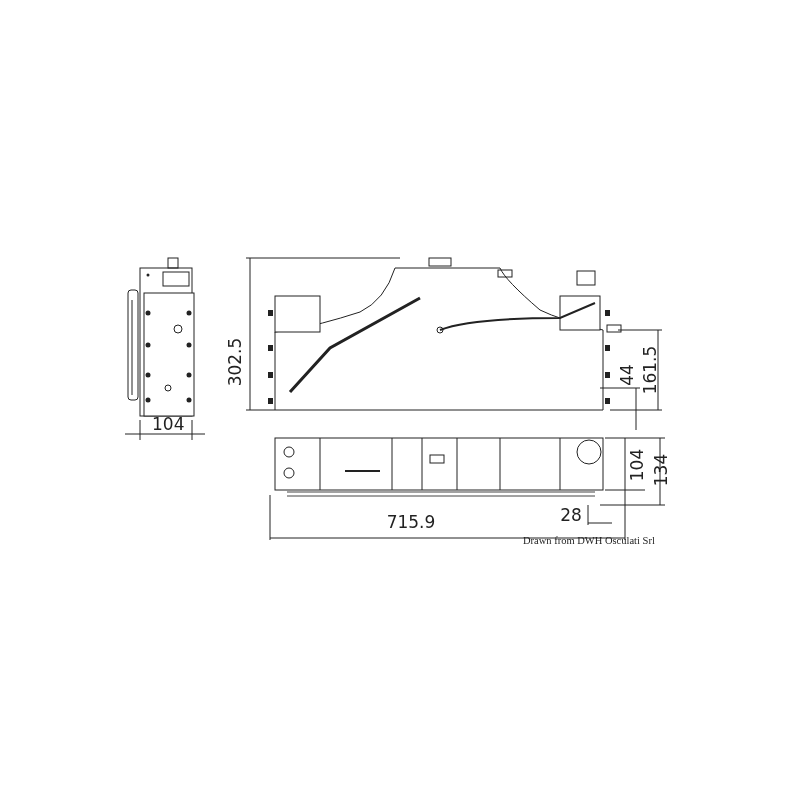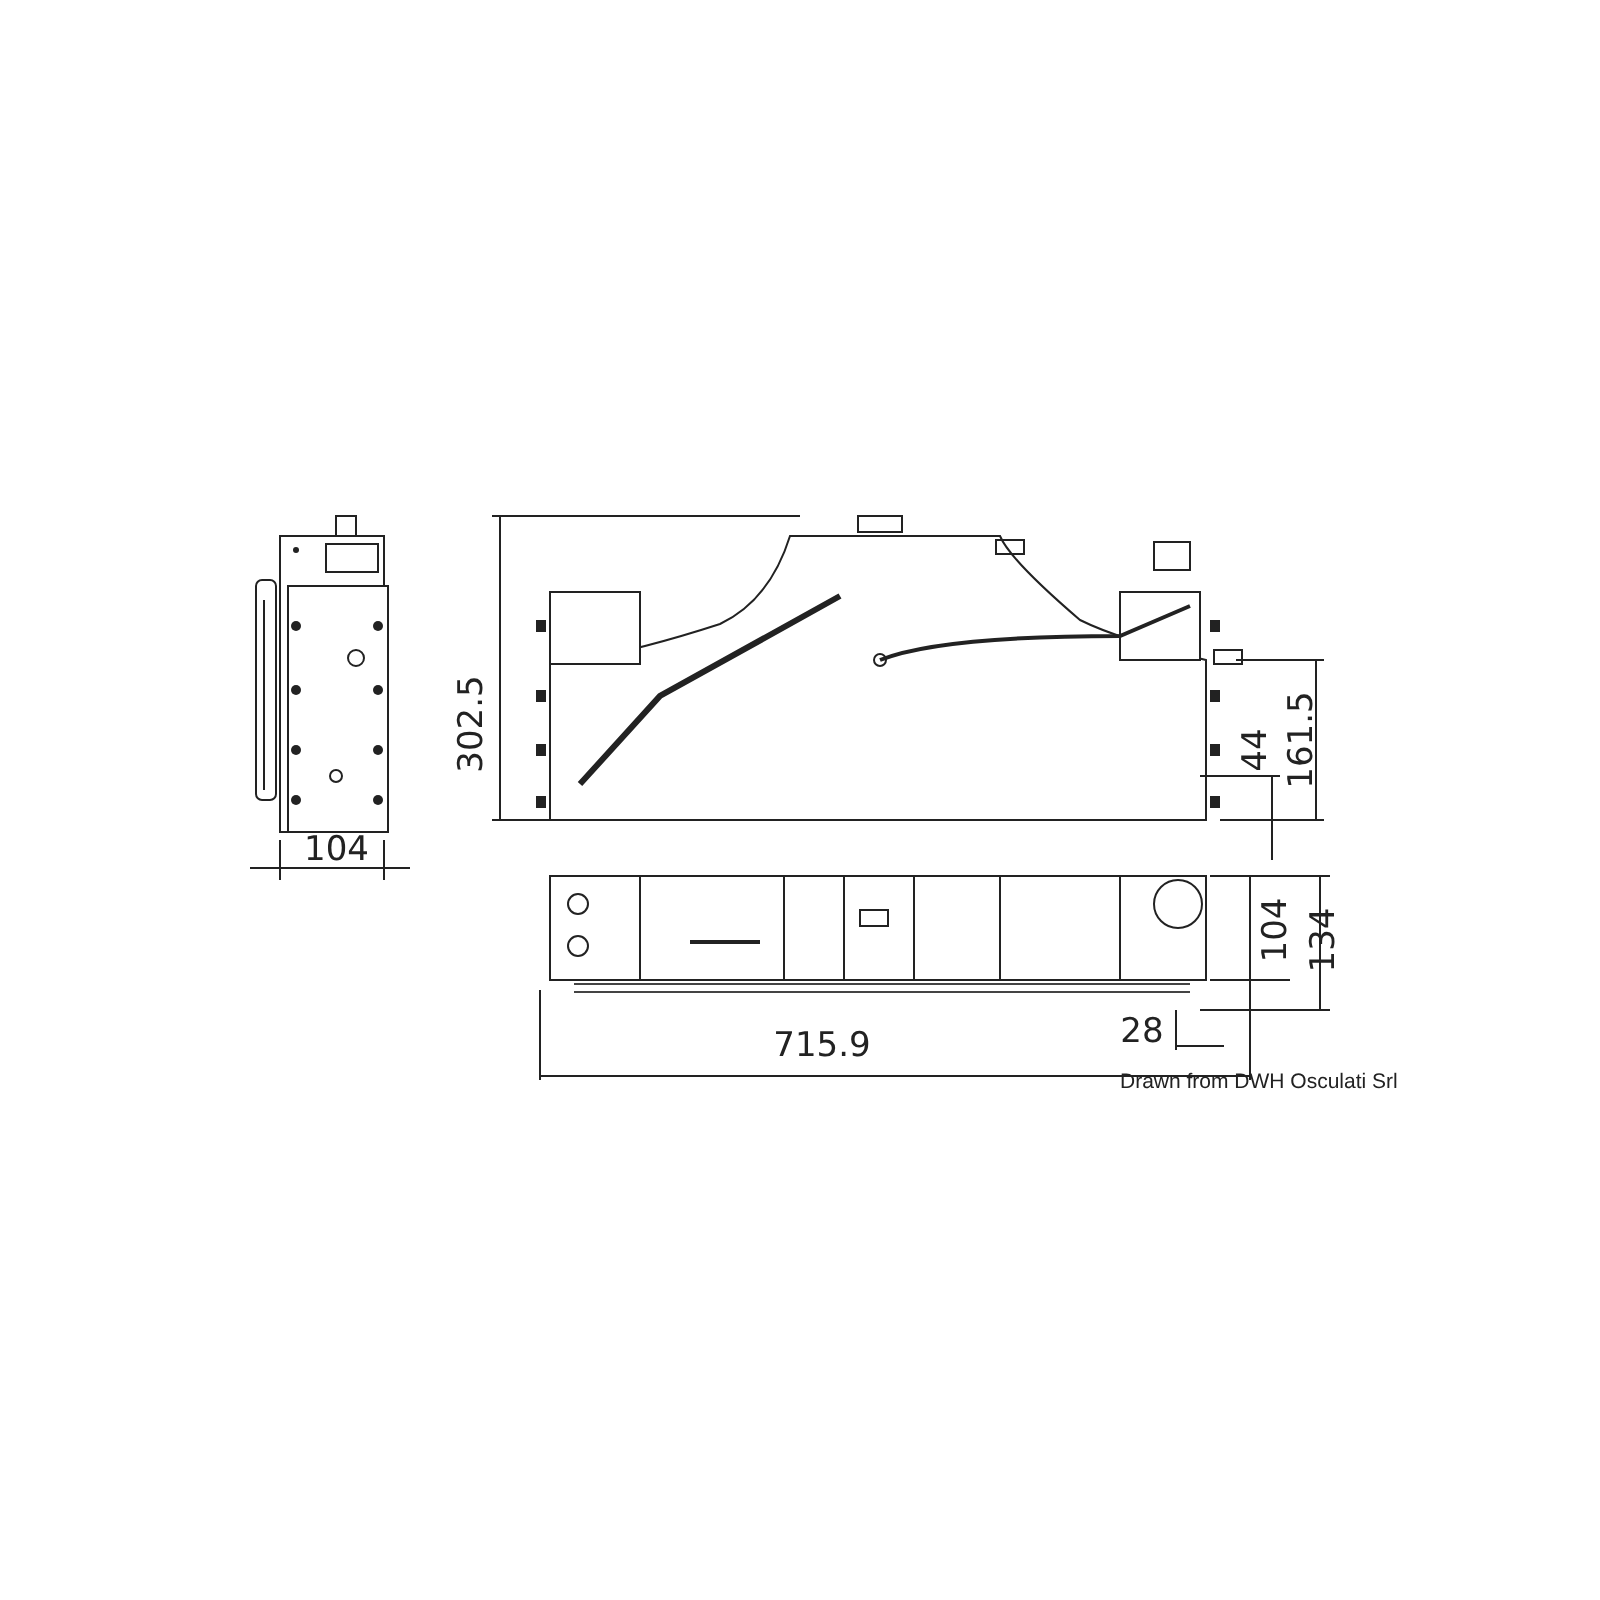--- a/index.html
+++ b/index.html
@@ -1,19 +1,19 @@
 <!DOCTYPE html>
 <html><head>
 <meta charset="utf-8">
 <style>
   html, body { margin:0; padding:0; background:#ffffff; }
   body { width:800px; height:800px; position:relative; overflow:hidden; font-family:"Liberation Sans", sans-serif; }
   svg { position:absolute; left:0; top:0; }
   .dimtext { font-family:"DejaVu Sans", sans-serif; font-size:17px; fill:#222; }
-  .credit { position:absolute; left:560px; top:535px; font-size:10.5px; color:#222; font-family:Liberation Sans, sans-serif; }
+  .credit { position:absolute; left:523px; top:535px; font-size:10.5px; color:#222; font-family:Liberation Serif, serif; }
 </style>
 </head>
 <body>
 
 <svg width="800" height="800" viewBox="0 0 800 800">
   <g stroke="#222" stroke-width="1" fill="none">
 
     <g>
       <rect x="140" y="268" width="52" height="148" fill="#fff"></rect>
       <rect x="168" y="258" width="10" height="10"></rect>

